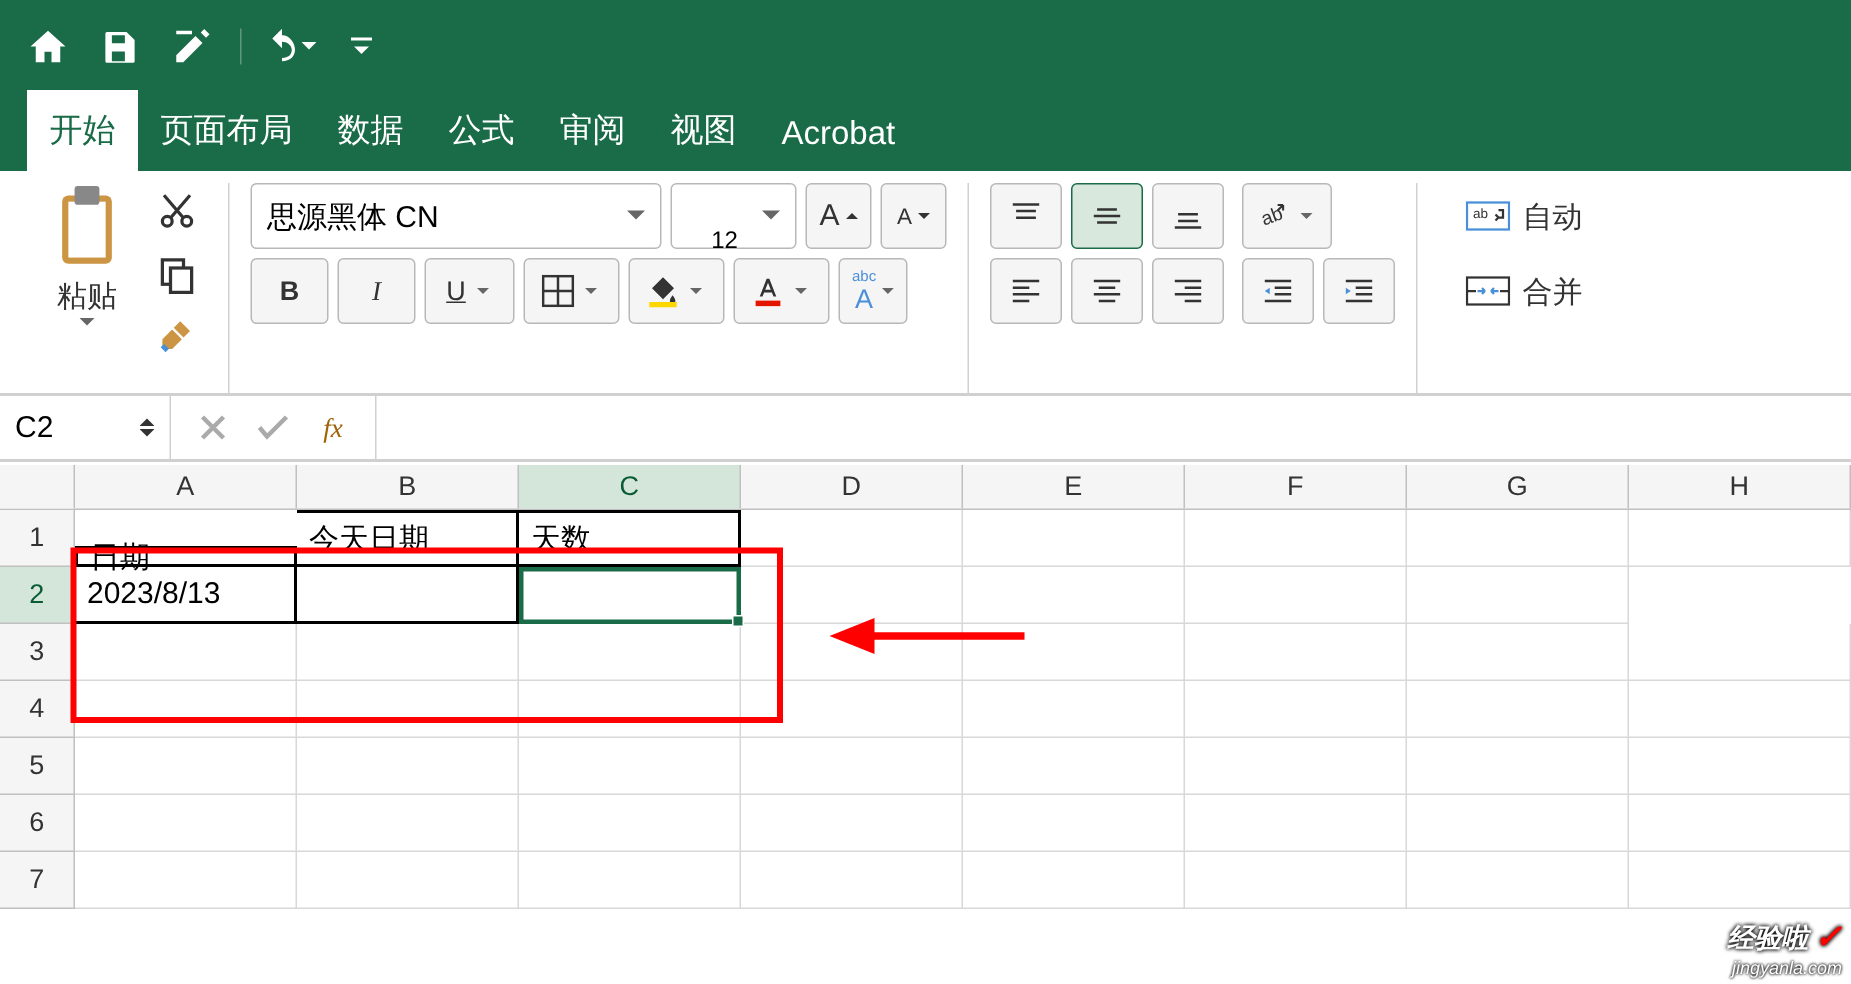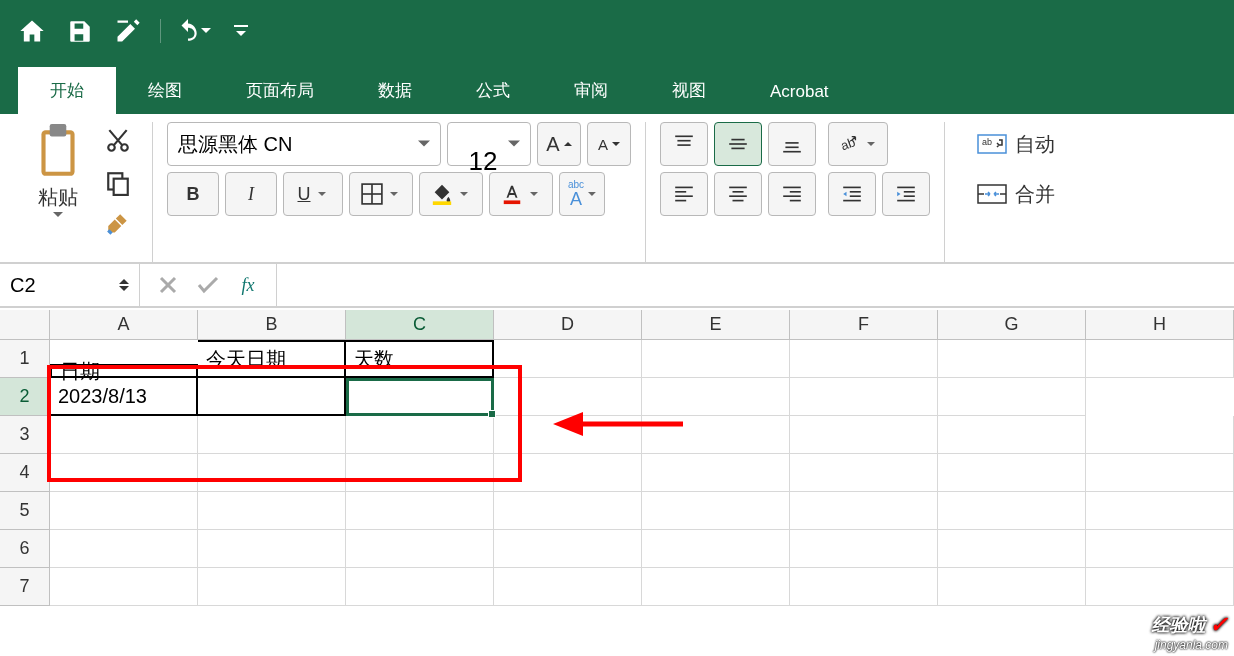--- a/index.html
+++ b/index.html
@@ -6,58 +6,58 @@
     body { font-family: "Segoe UI", Arial, sans-serif; background: #fff; overflow: hidden; width: 1234px; height: 656px; position: relative; }
     
     
     .title-bar { background: #1a6b47; height: 62px; display: flex; align-items: center; padding: 0 12px; gap: 8px; }
     .title-bar .qat-btn { width: 40px; height: 40px; display: flex; align-items: center; justify-content: center; cursor: pointer; }
     .title-bar svg { fill: #fff; }
     .qat-divider { height: 24px; width: 1px; background: rgba(255,255,255,0.3); margin: 0 4px; }
     
     
     .ribbon-tabs { background: #1a6b47; height: 52px; display: flex; align-items: flex-end; padding-left: 18px; gap: 0; }
-    .ribbon-tab { padding: 12px 32px; color: #fff; font-size: 17px; cursor: pointer; }
+    .ribbon-tab { padding: 12px 15px; color: #fff; font-size: 22px; cursor: pointer; }
     .ribbon-tab.active { background: #fff; color: #1a6b47; font-weight: 500; }
     
     
     .ribbon-content { background: #fff; height: 150px; border-bottom: 2px solid #d0d0d0; display: flex; padding: 8px 0 0 12px; }
     .ribbon-group { display: flex; flex-direction: column; border-right: 1px solid #d0d0d0; padding: 0 14px; }
     .ribbon-group-row { display: flex; align-items: center; gap: 6px; margin-bottom: 6px; }
     
     .paste-btn { display: flex; flex-direction: column; align-items: center; width: 64px; cursor: pointer; }
     .paste-label { font-size: 20px; color: #333; margin-top: 4px; }
     
     .small-btns { display: flex; flex-direction: column; gap: 4px; margin-left: 8px; }
     .small-btn { width: 40px; height: 38px; display: flex; align-items: center; justify-content: center; cursor: pointer; }
     
     .rbtn { height: 44px; min-width: 44px; padding: 0 8px; border: 1px solid #b8b8b8; border-radius: 4px; background: #f5f5f5; display: flex; align-items: center; justify-content: center; cursor: pointer; font-size: 18px; color: #333; gap: 4px; }
     .rbtn-dd { width: 14px; display: flex; align-items: center; }
     
     .font-select { height: 44px; border: 1px solid #b8b8b8; border-radius: 4px; background: #fff; display: flex; align-items: center; padding: 0 10px; cursor: pointer; }
     .font-name { width: 240px; font-size: 20px; }
-    .font-size { width: 50px; font-size: 26px; text-align: center; margin-top: 34px; }
+    .font-size { width: 50px; font-size: 16px; text-align: center; margin-top: 34px; }
     
     .align-group { display: flex; flex-direction: column; gap: 6px; }
     .align-row { display: flex; gap: 6px; }
     .align-btn { width: 48px; height: 44px; border: 1px solid #b8b8b8; border-radius: 4px; background: #f5f5f5; display: flex; align-items: center; justify-content: center; cursor: pointer; }
     .align-btn.active { background: #d8e8dc; border-color: #1a6b47; }
     
     .wrap-merge { display: flex; flex-direction: column; gap: 6px; padding-left: 10px; }
     .wrap-btn { height: 44px; display: flex; align-items: center; gap: 8px; cursor: pointer; font-size: 20px; color: #333; padding: 0 8px; }
     .wrap-btn svg { flex-shrink: 0; }
     
     
     .formula-bar { height: 44px; background: #fff; border-bottom: 2px solid #d0d0d0; display: flex; align-items: center; }
-    .name-box { width: 140px; border-right: 1px solid #d0d0d0; height: 100%; display: flex; align-items: center; padding: 0 10px; font-size: 20px; }
+    .name-box { width: 114px; border-right: 1px solid #d0d0d0; height: 100%; display: flex; align-items: center; padding: 0 10px; font-size: 20px; }
     .name-box-val { flex: 1; }
     .name-box-dd { display: flex; flex-direction: column; cursor: pointer; }
     .fb-btns { display: flex; gap: 8px; padding: 0 12px; align-items: center; }
     .fb-btn { width: 32px; height: 32px; display: flex; align-items: center; justify-content: center; cursor: pointer; }
-    .fx-label { font-style: italic; font-family: Georgia, serif; font-size: 18px; color: #0f766e; }
+    .fx-label { font-style: italic; font-family: Georgia, serif; font-size: 18px; color: #a16207; }
     .formula-input { flex: 1; height: 100%; border: none; outline: none; font-size: 18px; padding: 0 8px; border-left: 1px solid #d0d0d0; }
     
     
     .sheet { position: absolute; top: 310px; left: 0; right: 0; bottom: 0; }
     .col-headers { display: flex; height: 30px; background: #f5f5f5; border-bottom: 1px solid #c0c0c0; }
     .corner { width: 50px; border-right: 1px solid #c0c0c0; background: #f5f5f5; }
     .col-h { width: 148px; border-right: 1px solid #c0c0c0; display: flex; align-items: center; justify-content: center; font-size: 18px; color: #333; cursor: pointer; }
     .col-h.sel { background: #d4e6d9; color: #0a5c36; }
     
     .rows { display: flex; flex-direction: column; }
@@ -119,21 +119,20 @@
   <div class="qat-btn">
     <svg width="14" height="18" viewBox="0 0 14 18" fill="#fff">
         <rect y="3" width="14" height="2"></rect>
         <path d="M2 9l5 5 5-5z"></path>
       </svg>
   </div>
 </div>
 
 <div class="ribbon-tabs">
   <div class="ribbon-tab active">开始</div>
-  <div class="ribbon-tab">绘图</div>
   <div class="ribbon-tab">页面布局</div>
   <div class="ribbon-tab">数据</div>
   <div class="ribbon-tab">公式</div>
   <div class="ribbon-tab">审阅</div>
   <div class="ribbon-tab">视图</div>
   <div class="ribbon-tab">Acrobat</div>
 </div>
 
 <div class="ribbon-content">
 

